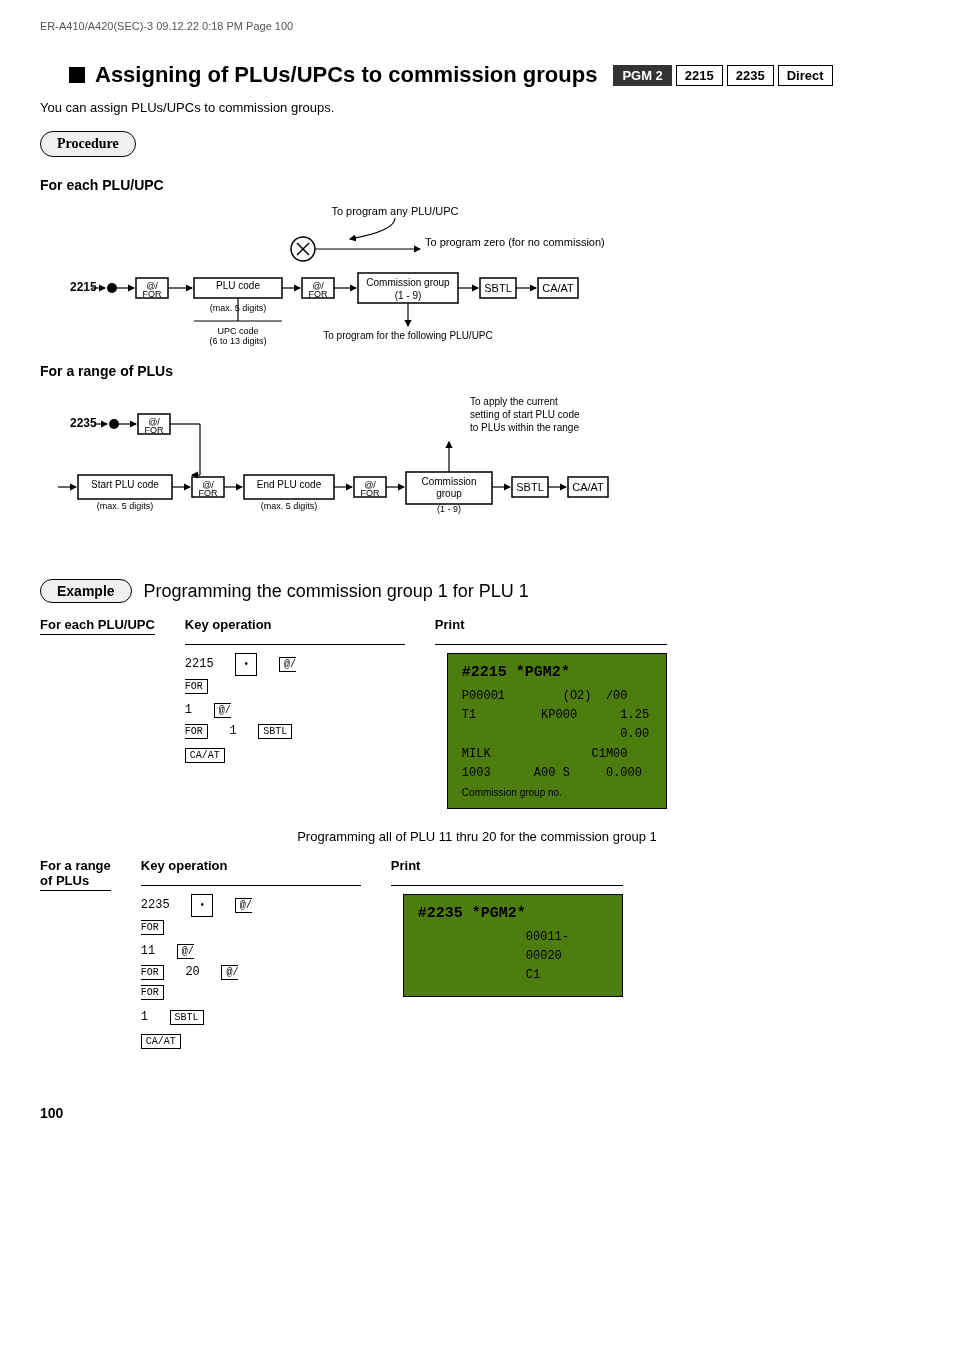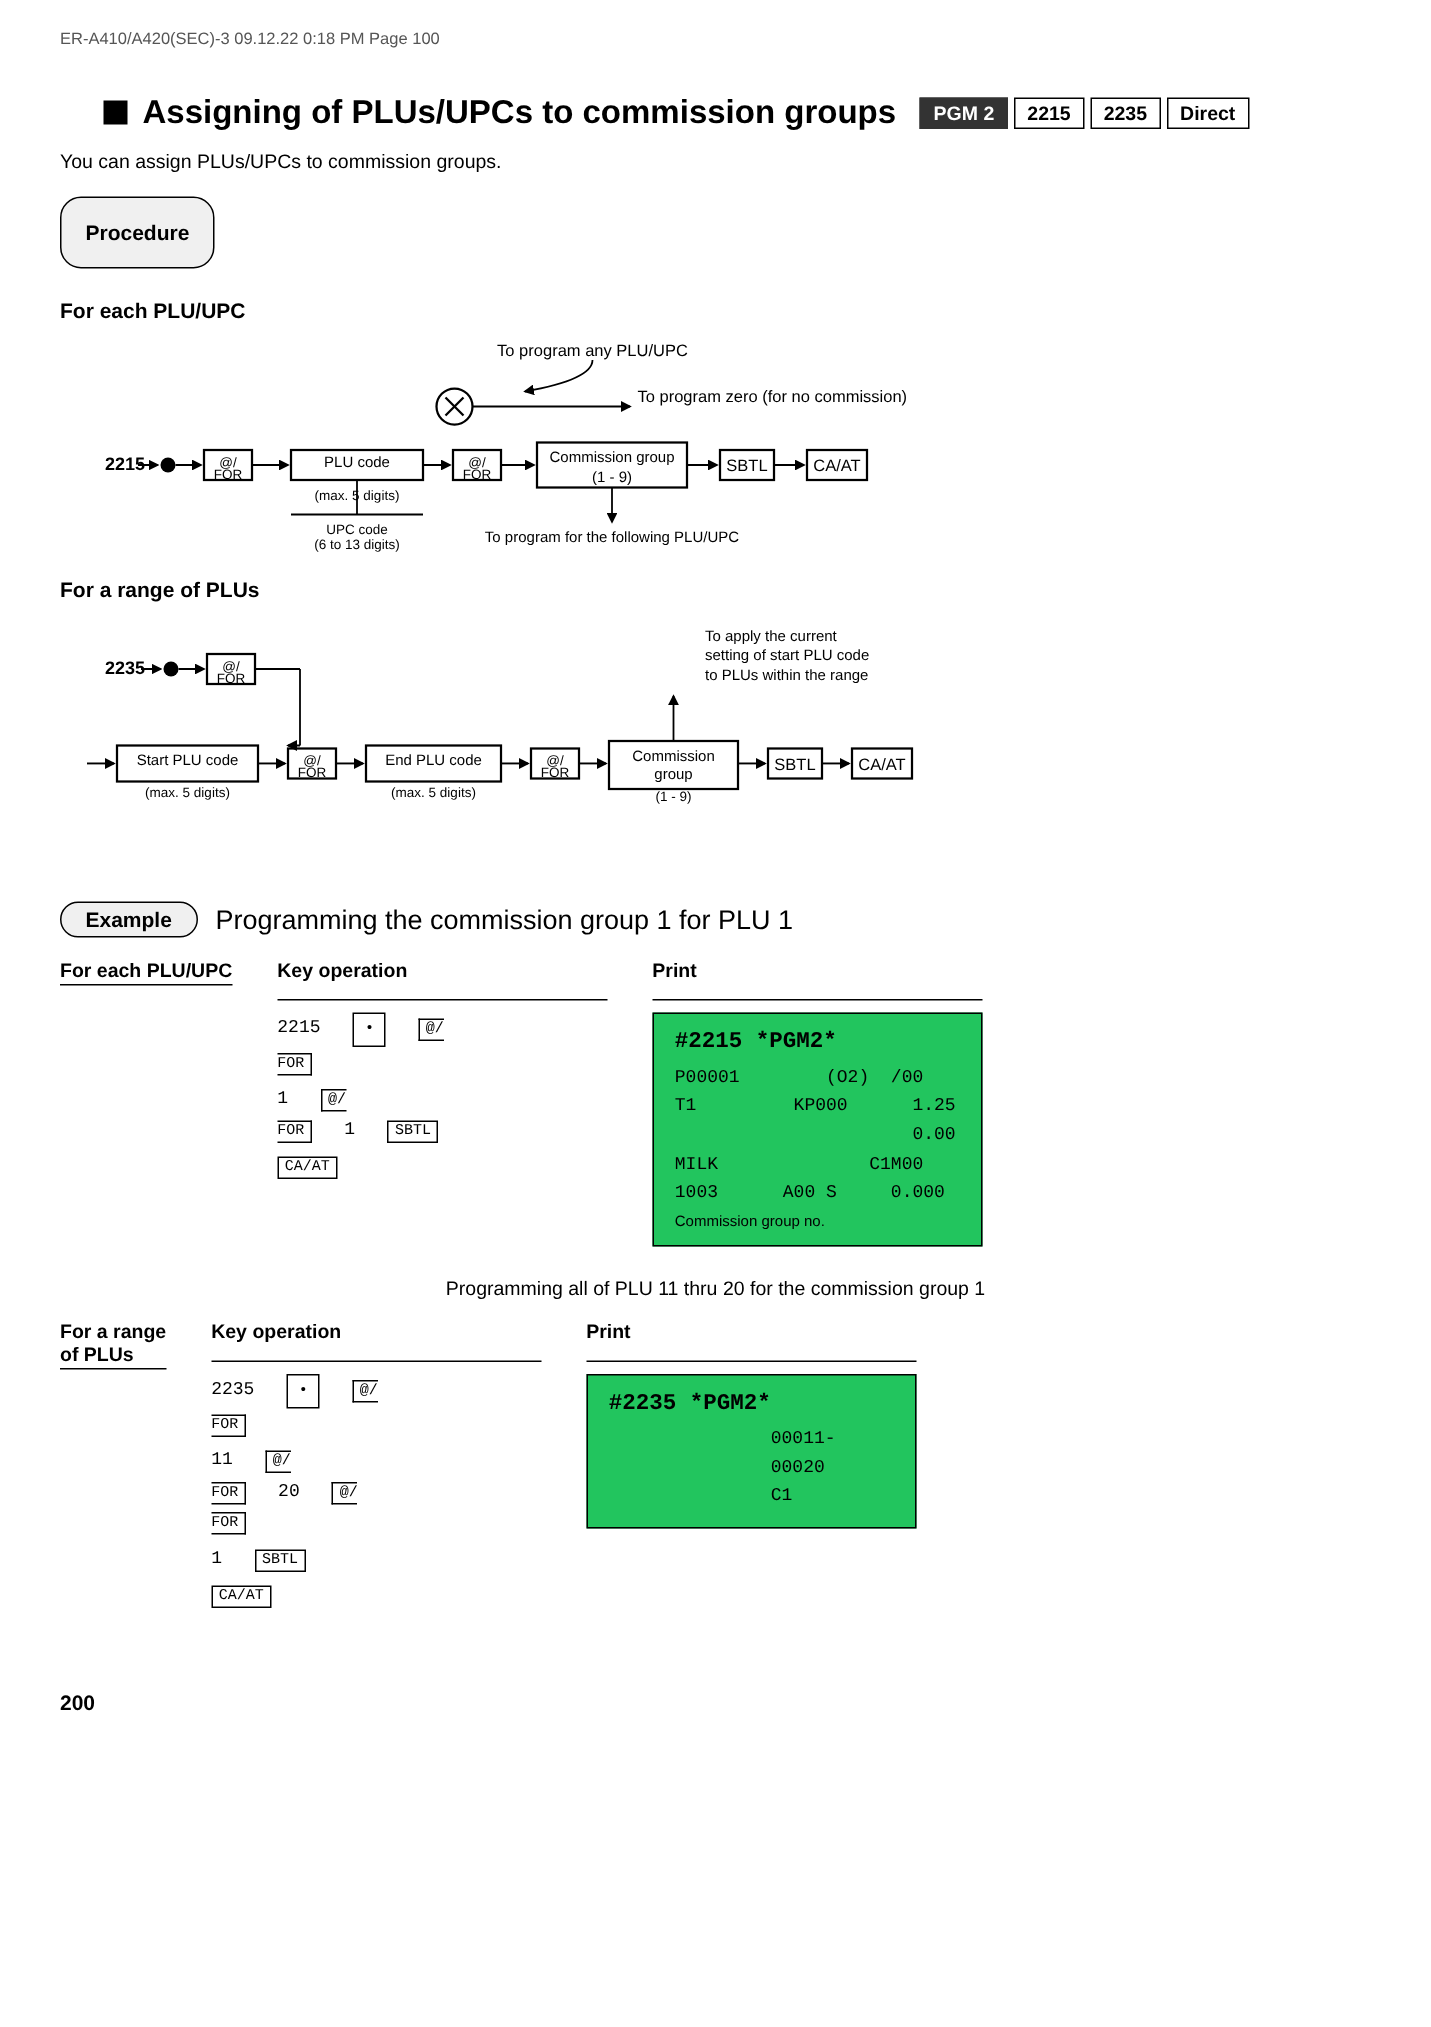--- a/index.html
+++ b/index.html
@@ -49,25 +49,26 @@
       margin-right: 4px;
     }
     .subtitle {
       font-size: 13px;
       margin-bottom: 16px;
     }
     .procedure-label {
       display: inline-block;
       border: 1.5px solid #000;
       border-radius: 14px;
-      padding: 15px 16px;
+      padding: 4px 16px;
       font-weight: bold;
       font-size: 14px;
       margin-bottom: 10px;
       background: #f0f0f0;
+      font-family: Liberation Serif, serif;
     }
     .section-title {
       font-weight: bold;
       font-size: 14px;
       margin-bottom: 8px;
     }
     .example-label {
       display: inline-block;
       border: 1.5px solid #000;
       border-radius: 14px;
@@ -95,22 +96,23 @@
       border-bottom: 1.5px solid #000;
       padding-bottom: 12px;
       margin-bottom: 8px;
       font-size: 13px;
     }
     .print-box {
       border: 1.5px solid #000;
       padding: 10px 14px;
       font-family: 'Courier New', Courier, monospace;
       font-size: 13px;
-      background: #22c55e;
+      background: #4d7c0f;
       min-width: 220px;
+      margin-left: 12px;
     }
     .print-box .pgm-line {
       font-size: 15px;
       font-weight: bold;
       margin-bottom: 6px;
     }
     .prog-note {
       font-size: 13px;
       margin: 10px 0 14px 0;
       text-align: center;
@@ -397,14 +399,14 @@
       <div style="font-family: 'Courier New', monospace; font-size:12px; line-height:1.6;">
         <div>&nbsp;&nbsp;&nbsp;&nbsp;&nbsp;&nbsp;&nbsp;&nbsp;&nbsp;&nbsp;&nbsp;&nbsp;&nbsp;&nbsp; 00011-</div>
         <div>&nbsp;&nbsp;&nbsp;&nbsp;&nbsp;&nbsp;&nbsp;&nbsp;&nbsp;&nbsp;&nbsp;&nbsp;&nbsp;&nbsp; 00020</div>
         <div>&nbsp;&nbsp;&nbsp;&nbsp;&nbsp;&nbsp;&nbsp;&nbsp;&nbsp;&nbsp;&nbsp;&nbsp;&nbsp;&nbsp; C1</div>
       </div>
     </div>
   </div>
 </div>
 
 <div style="position:relative; height:60px;">
-  <div style="position:absolute; bottom:10px; left:0; font-weight:bold; font-size:14px;">200</div>
+  <div style="position:absolute; bottom:10px; left:0; font-weight:bold; font-size:14px;">100</div>
 </div>
 
 </body></html>

